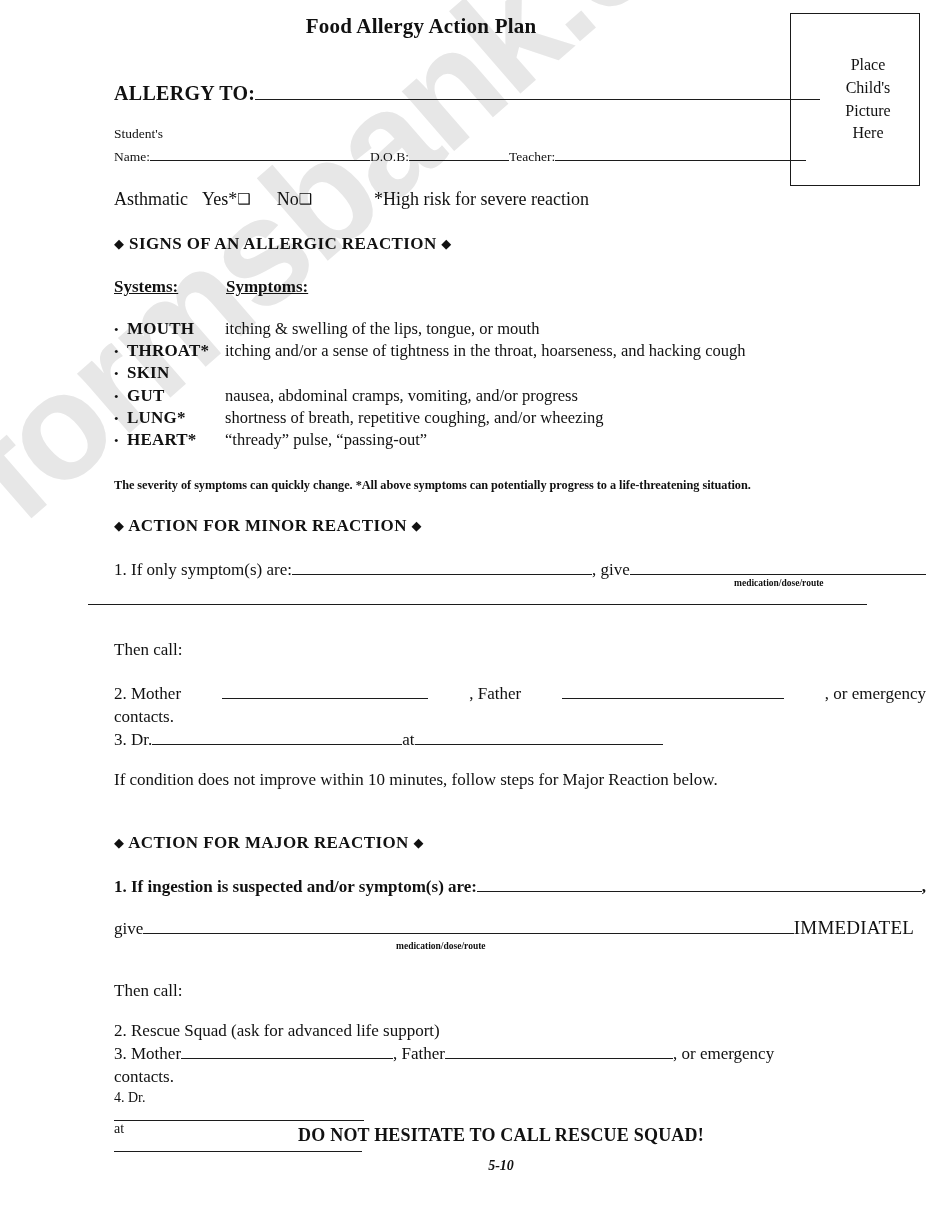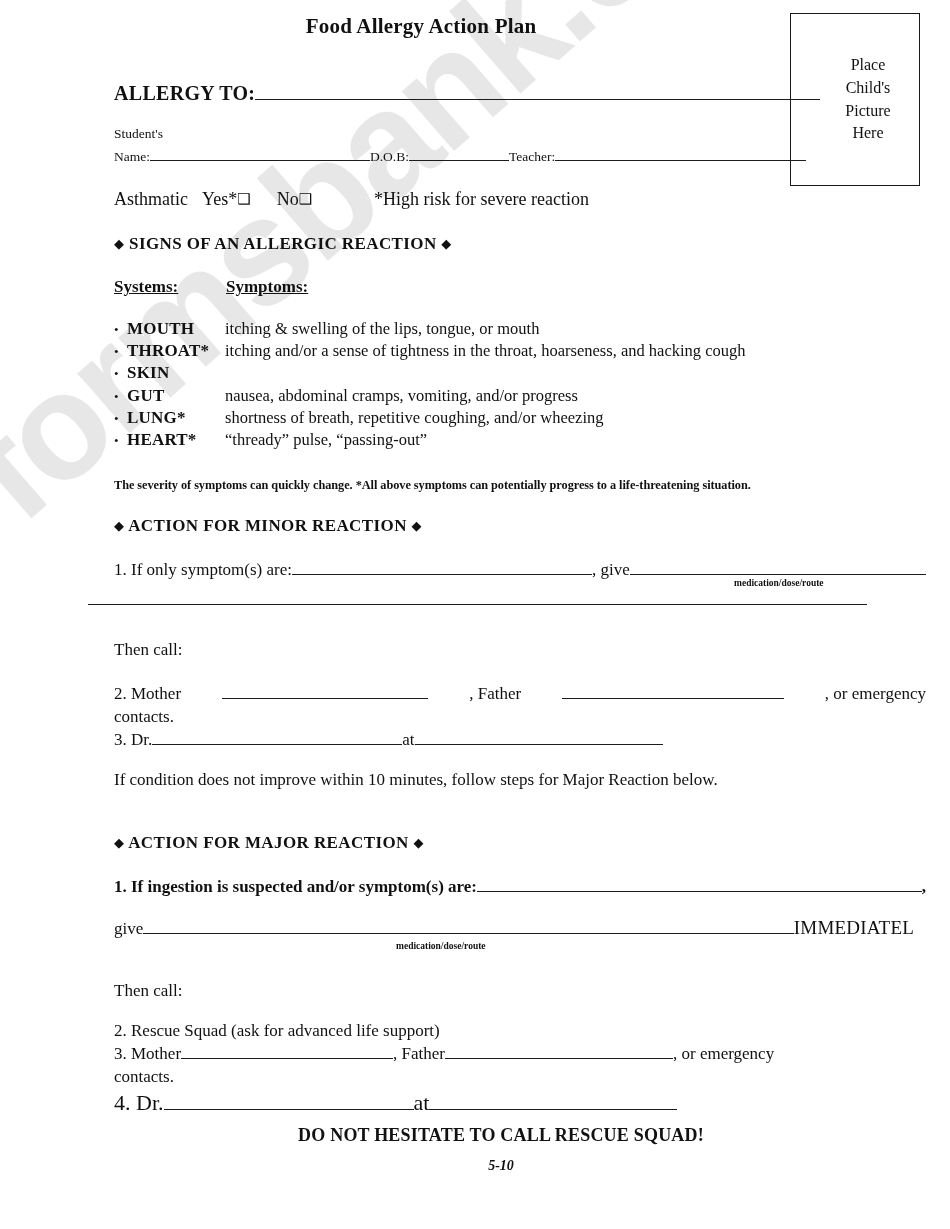--- a/index.html
+++ b/index.html
@@ -289,22 +289,23 @@
   #major-l3 .fill-m { width: 212px; border-bottom: 1.3px solid #1c1c1c; height: 14px; }
   #major-l3 .fill-f { width: 228px; border-bottom: 1.3px solid #1c1c1c; height: 14px; }
 
   #major-contacts { left: 88px; top: 1067px; }
 
   #major-l4 {
     left: 88px;
     top: 1090px;
     display: flex;
     align-items: baseline;
-    font-size: 22px;
-    white-space: nowrap;
+    font-size: 14px;
+    white-space: nowrap;
+    flex-direction: column;
   }
   #major-l4 .fill-dr { width: 250px; border-bottom: 1.3px solid #1c1c1c; height: 14px; }
   #major-l4 .fill-at { width: 248px; border-bottom: 1.3px solid #1c1c1c; height: 14px; }
 
   
   #footer-cta {
     top: 1125px;
     left: 0;
     width: 950px;
     text-align: center;

